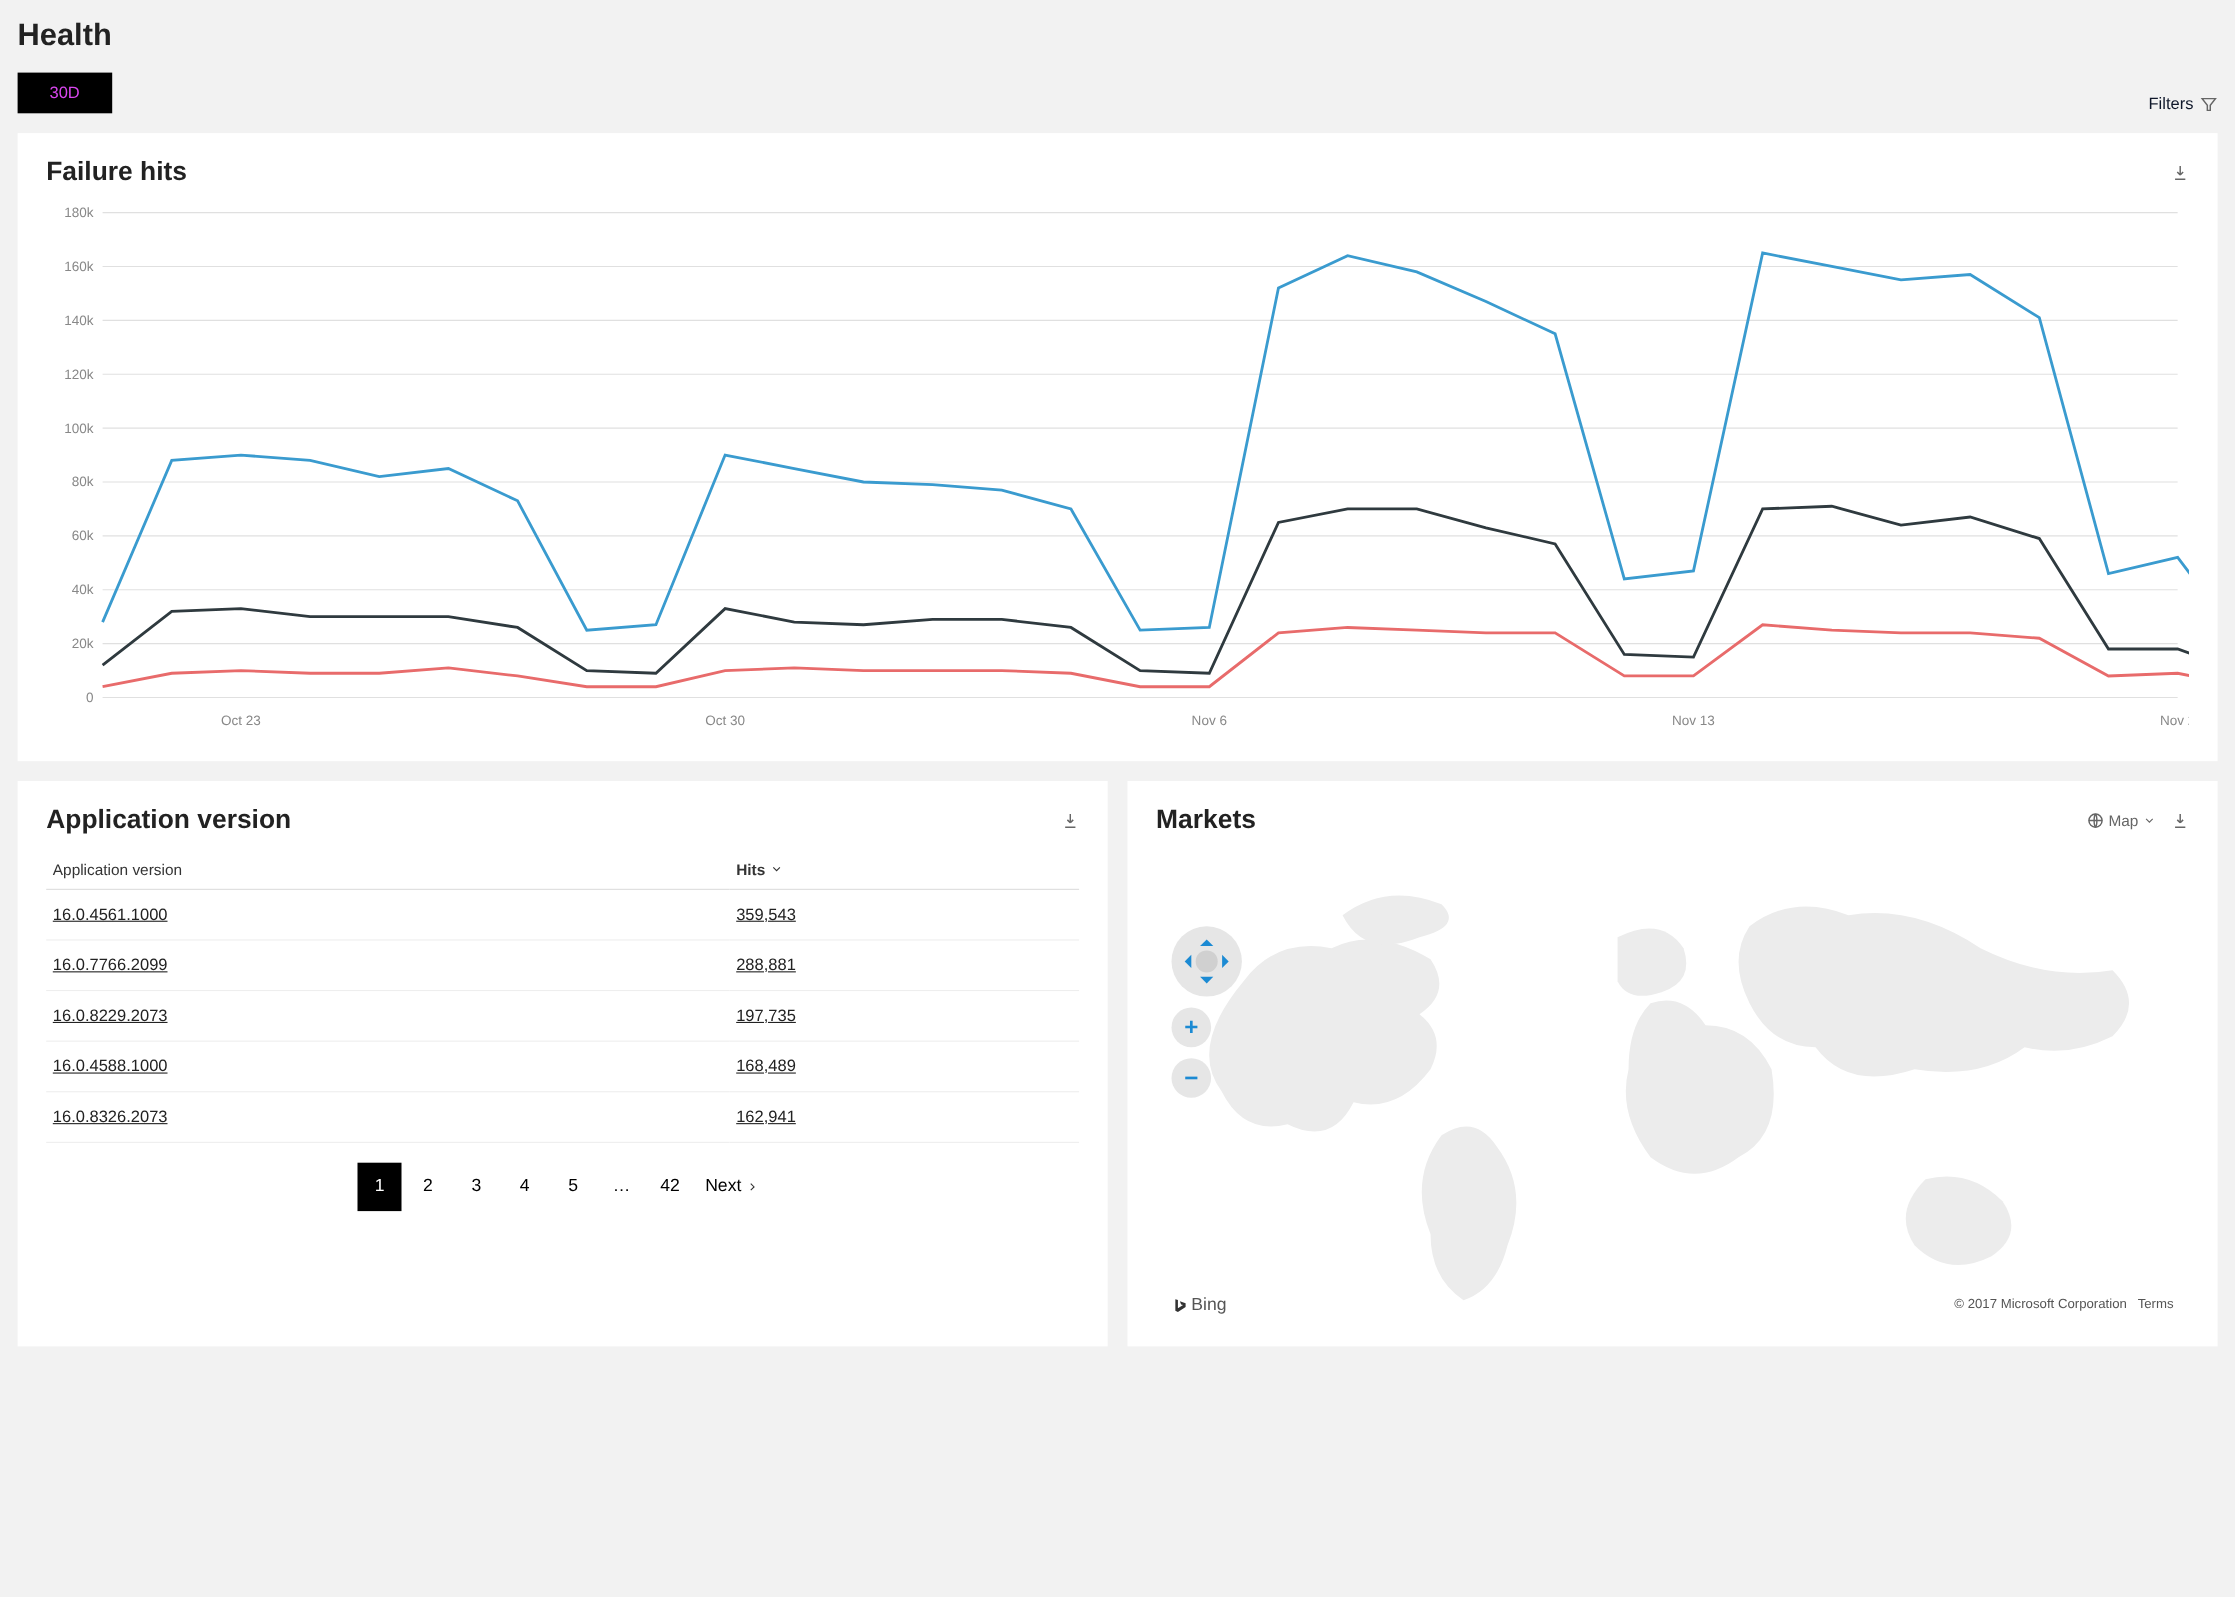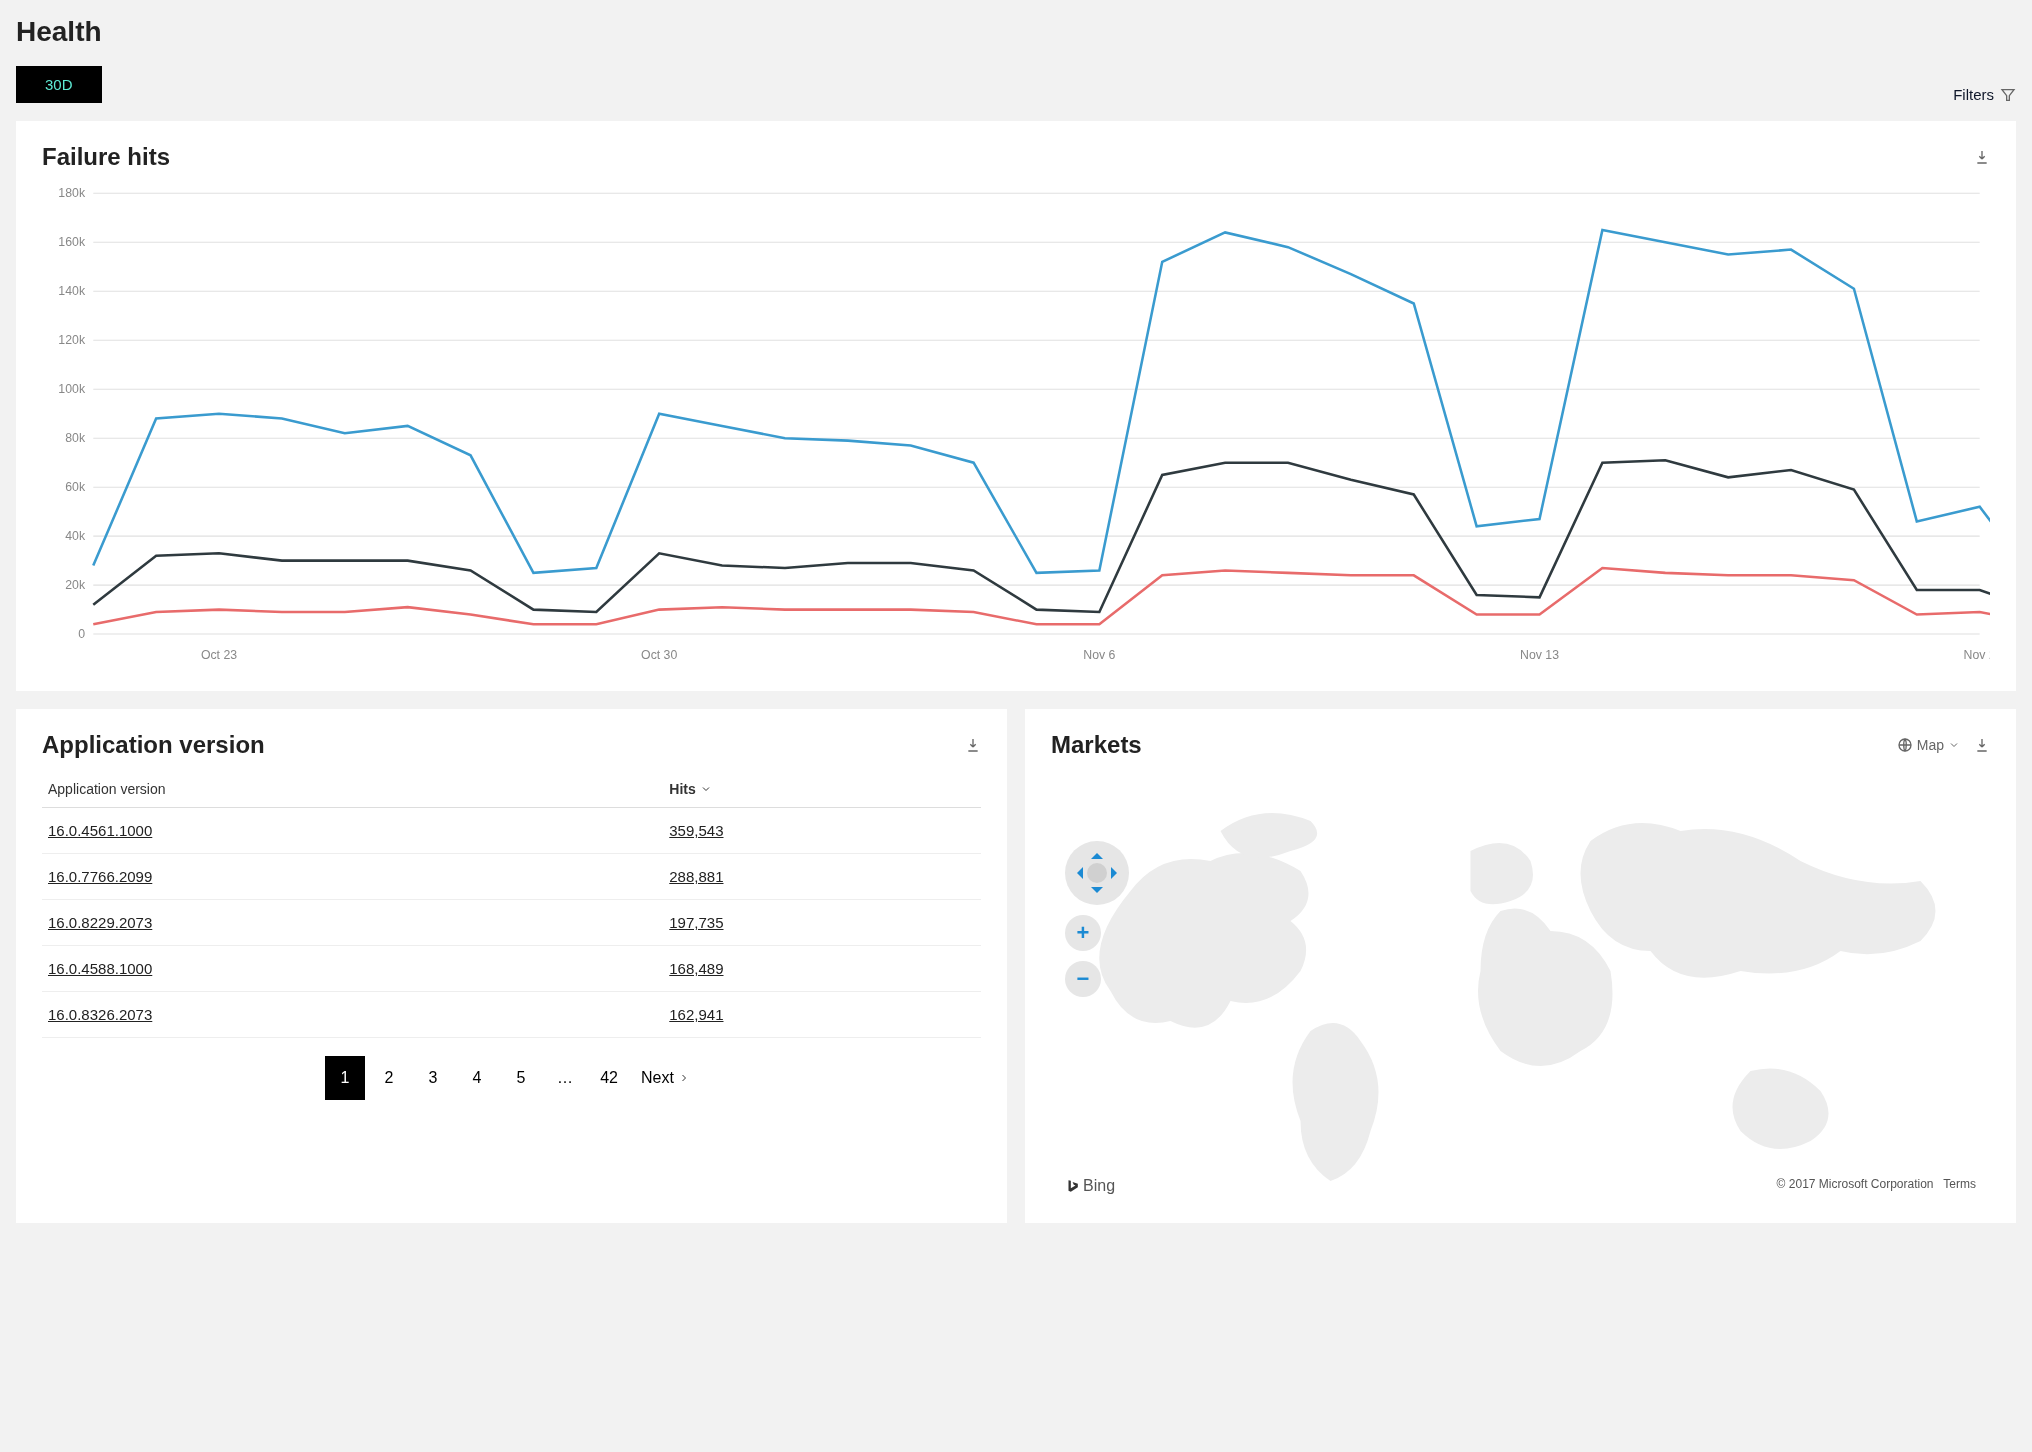--- a/index.html
+++ b/index.html
@@ -14,21 +14,21 @@
   justify-content: space-between;
   align-items: flex-end;
   margin-bottom: 18px;
   flex-wrap: wrap;
   gap: 12px;
 }
 .page-title { font-size: 28px; font-weight: 700; }
 .header-left { display: flex; flex-direction: column; gap: 18px; }
 .range-btn {
   background: #000;
-  color: #5eead4;
+  color: #d946ef;
   border: none;
   padding: 10px 28px;
   font-size: 15px;
   cursor: pointer;
 }
 .filters-btn {
   display: flex;
   align-items: center;
   gap: 6px;
   color: #0f172a;

